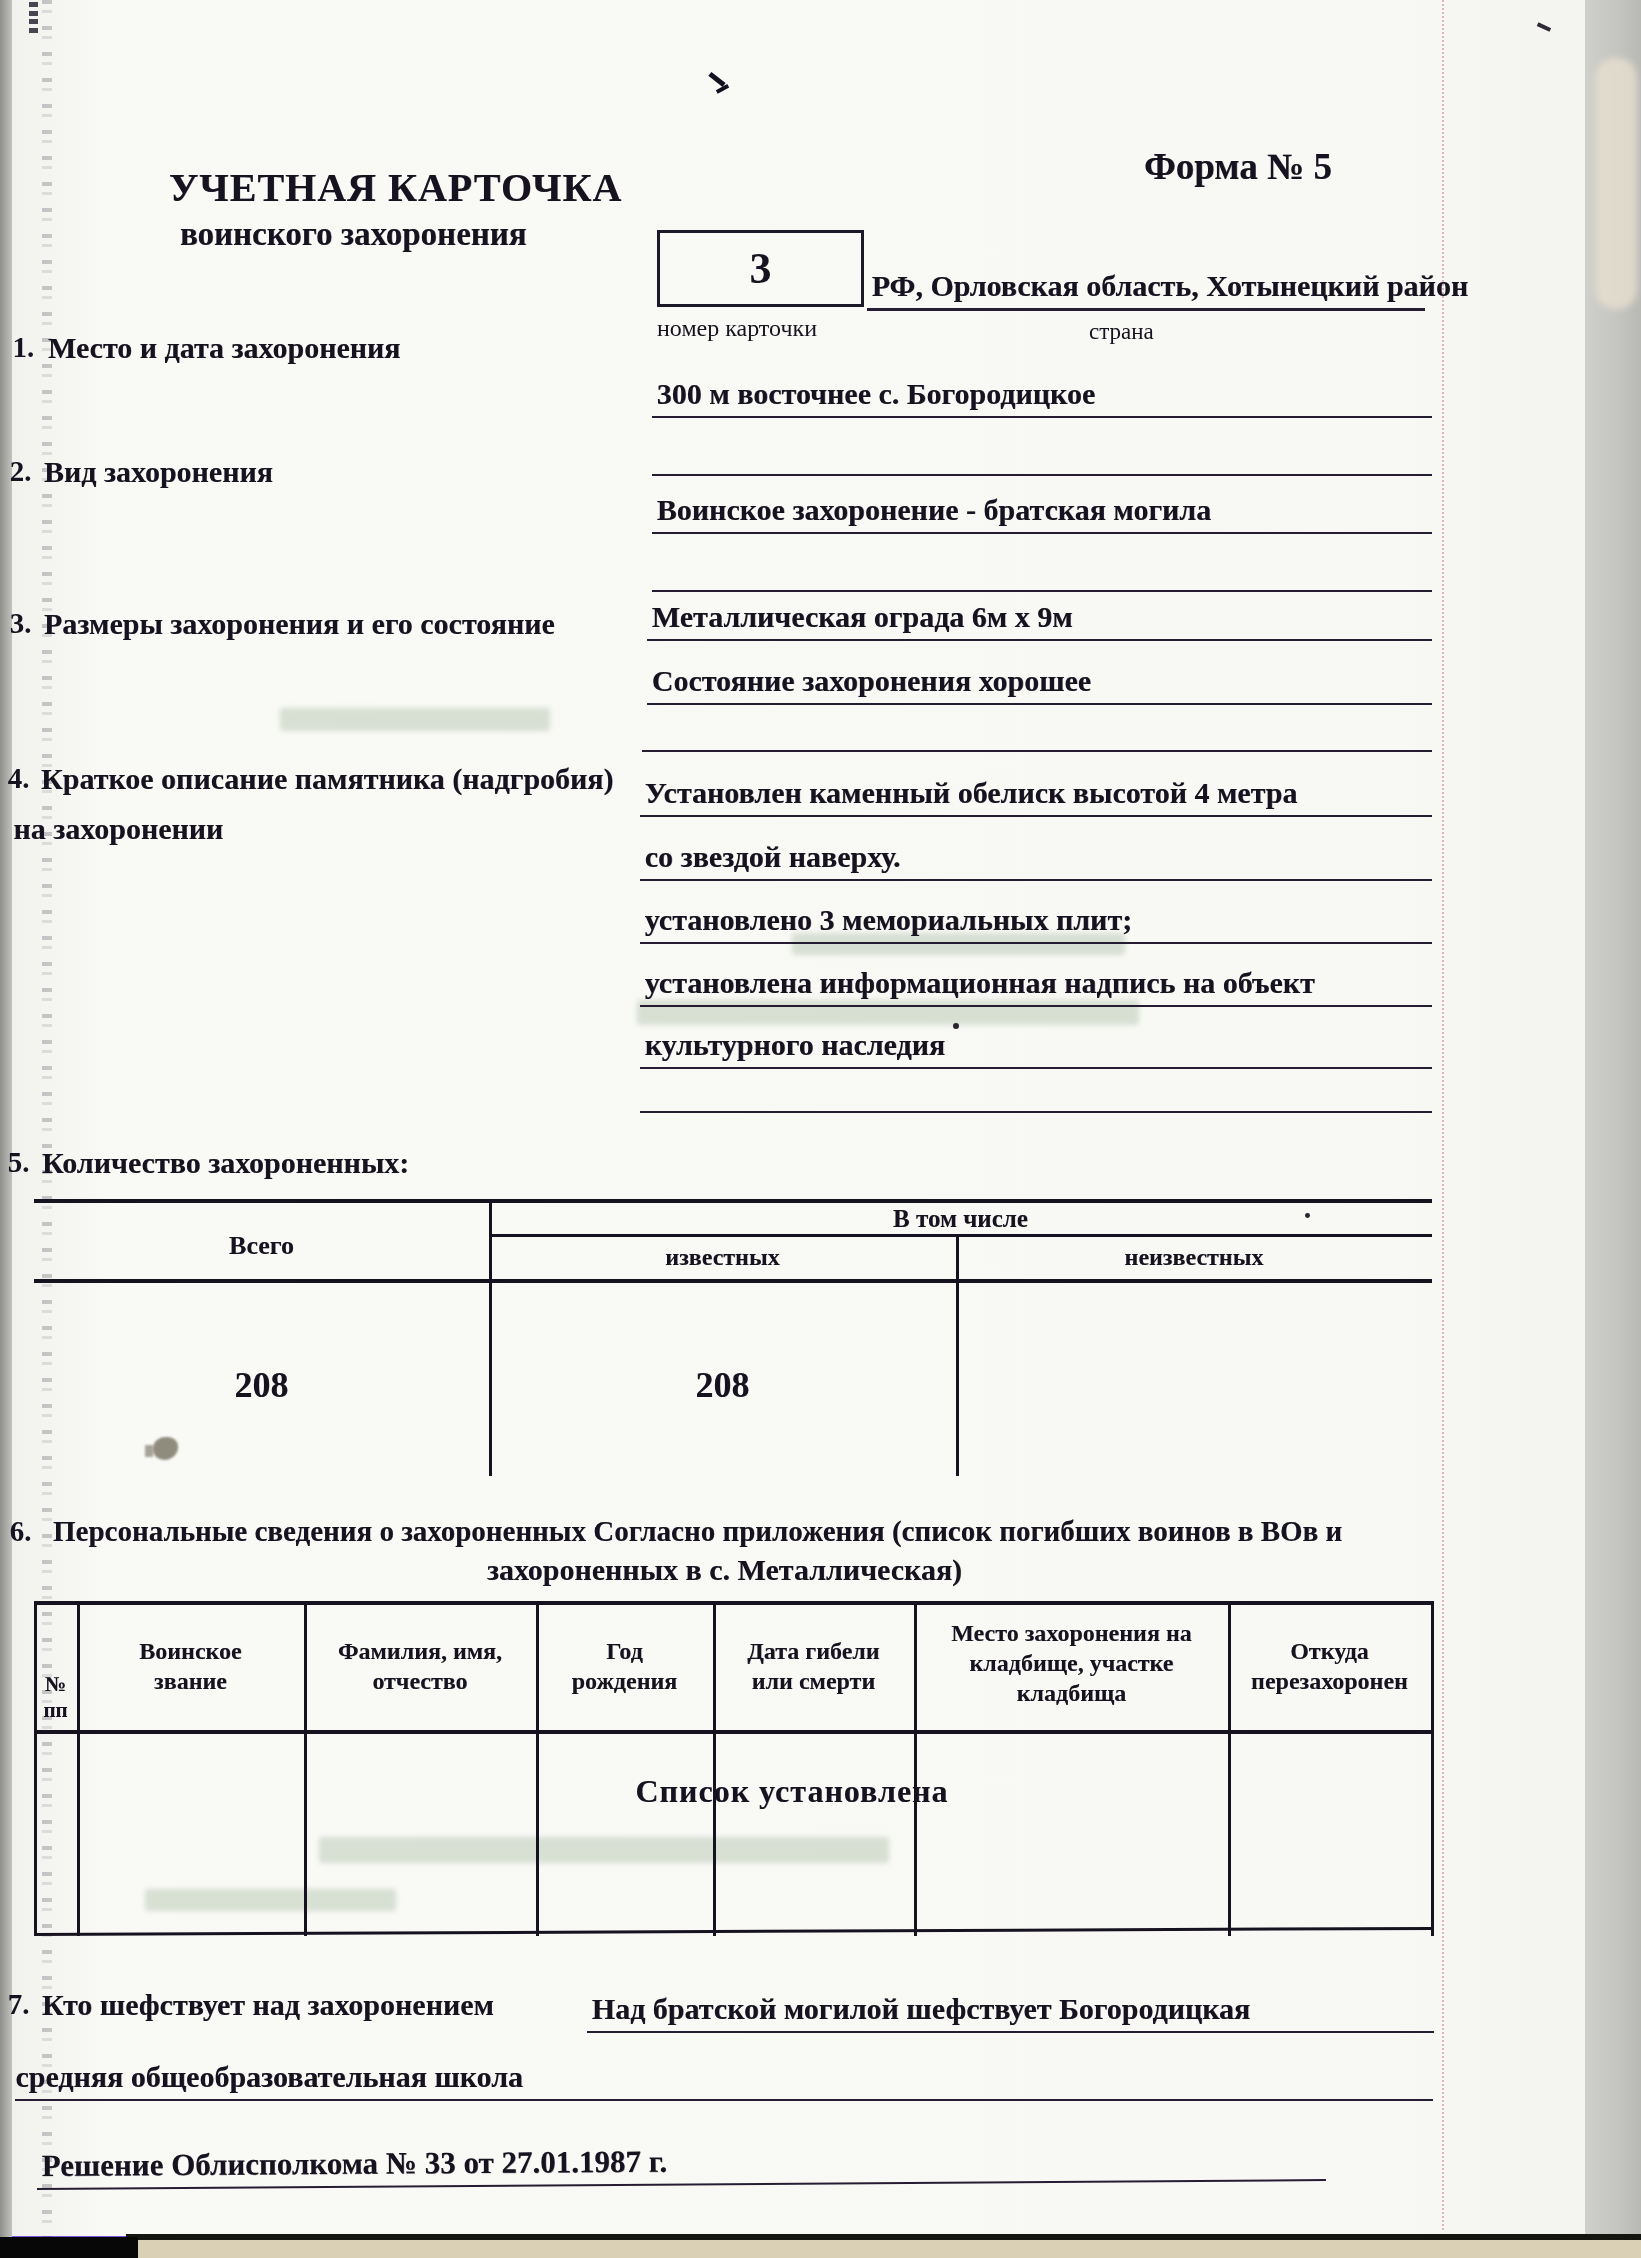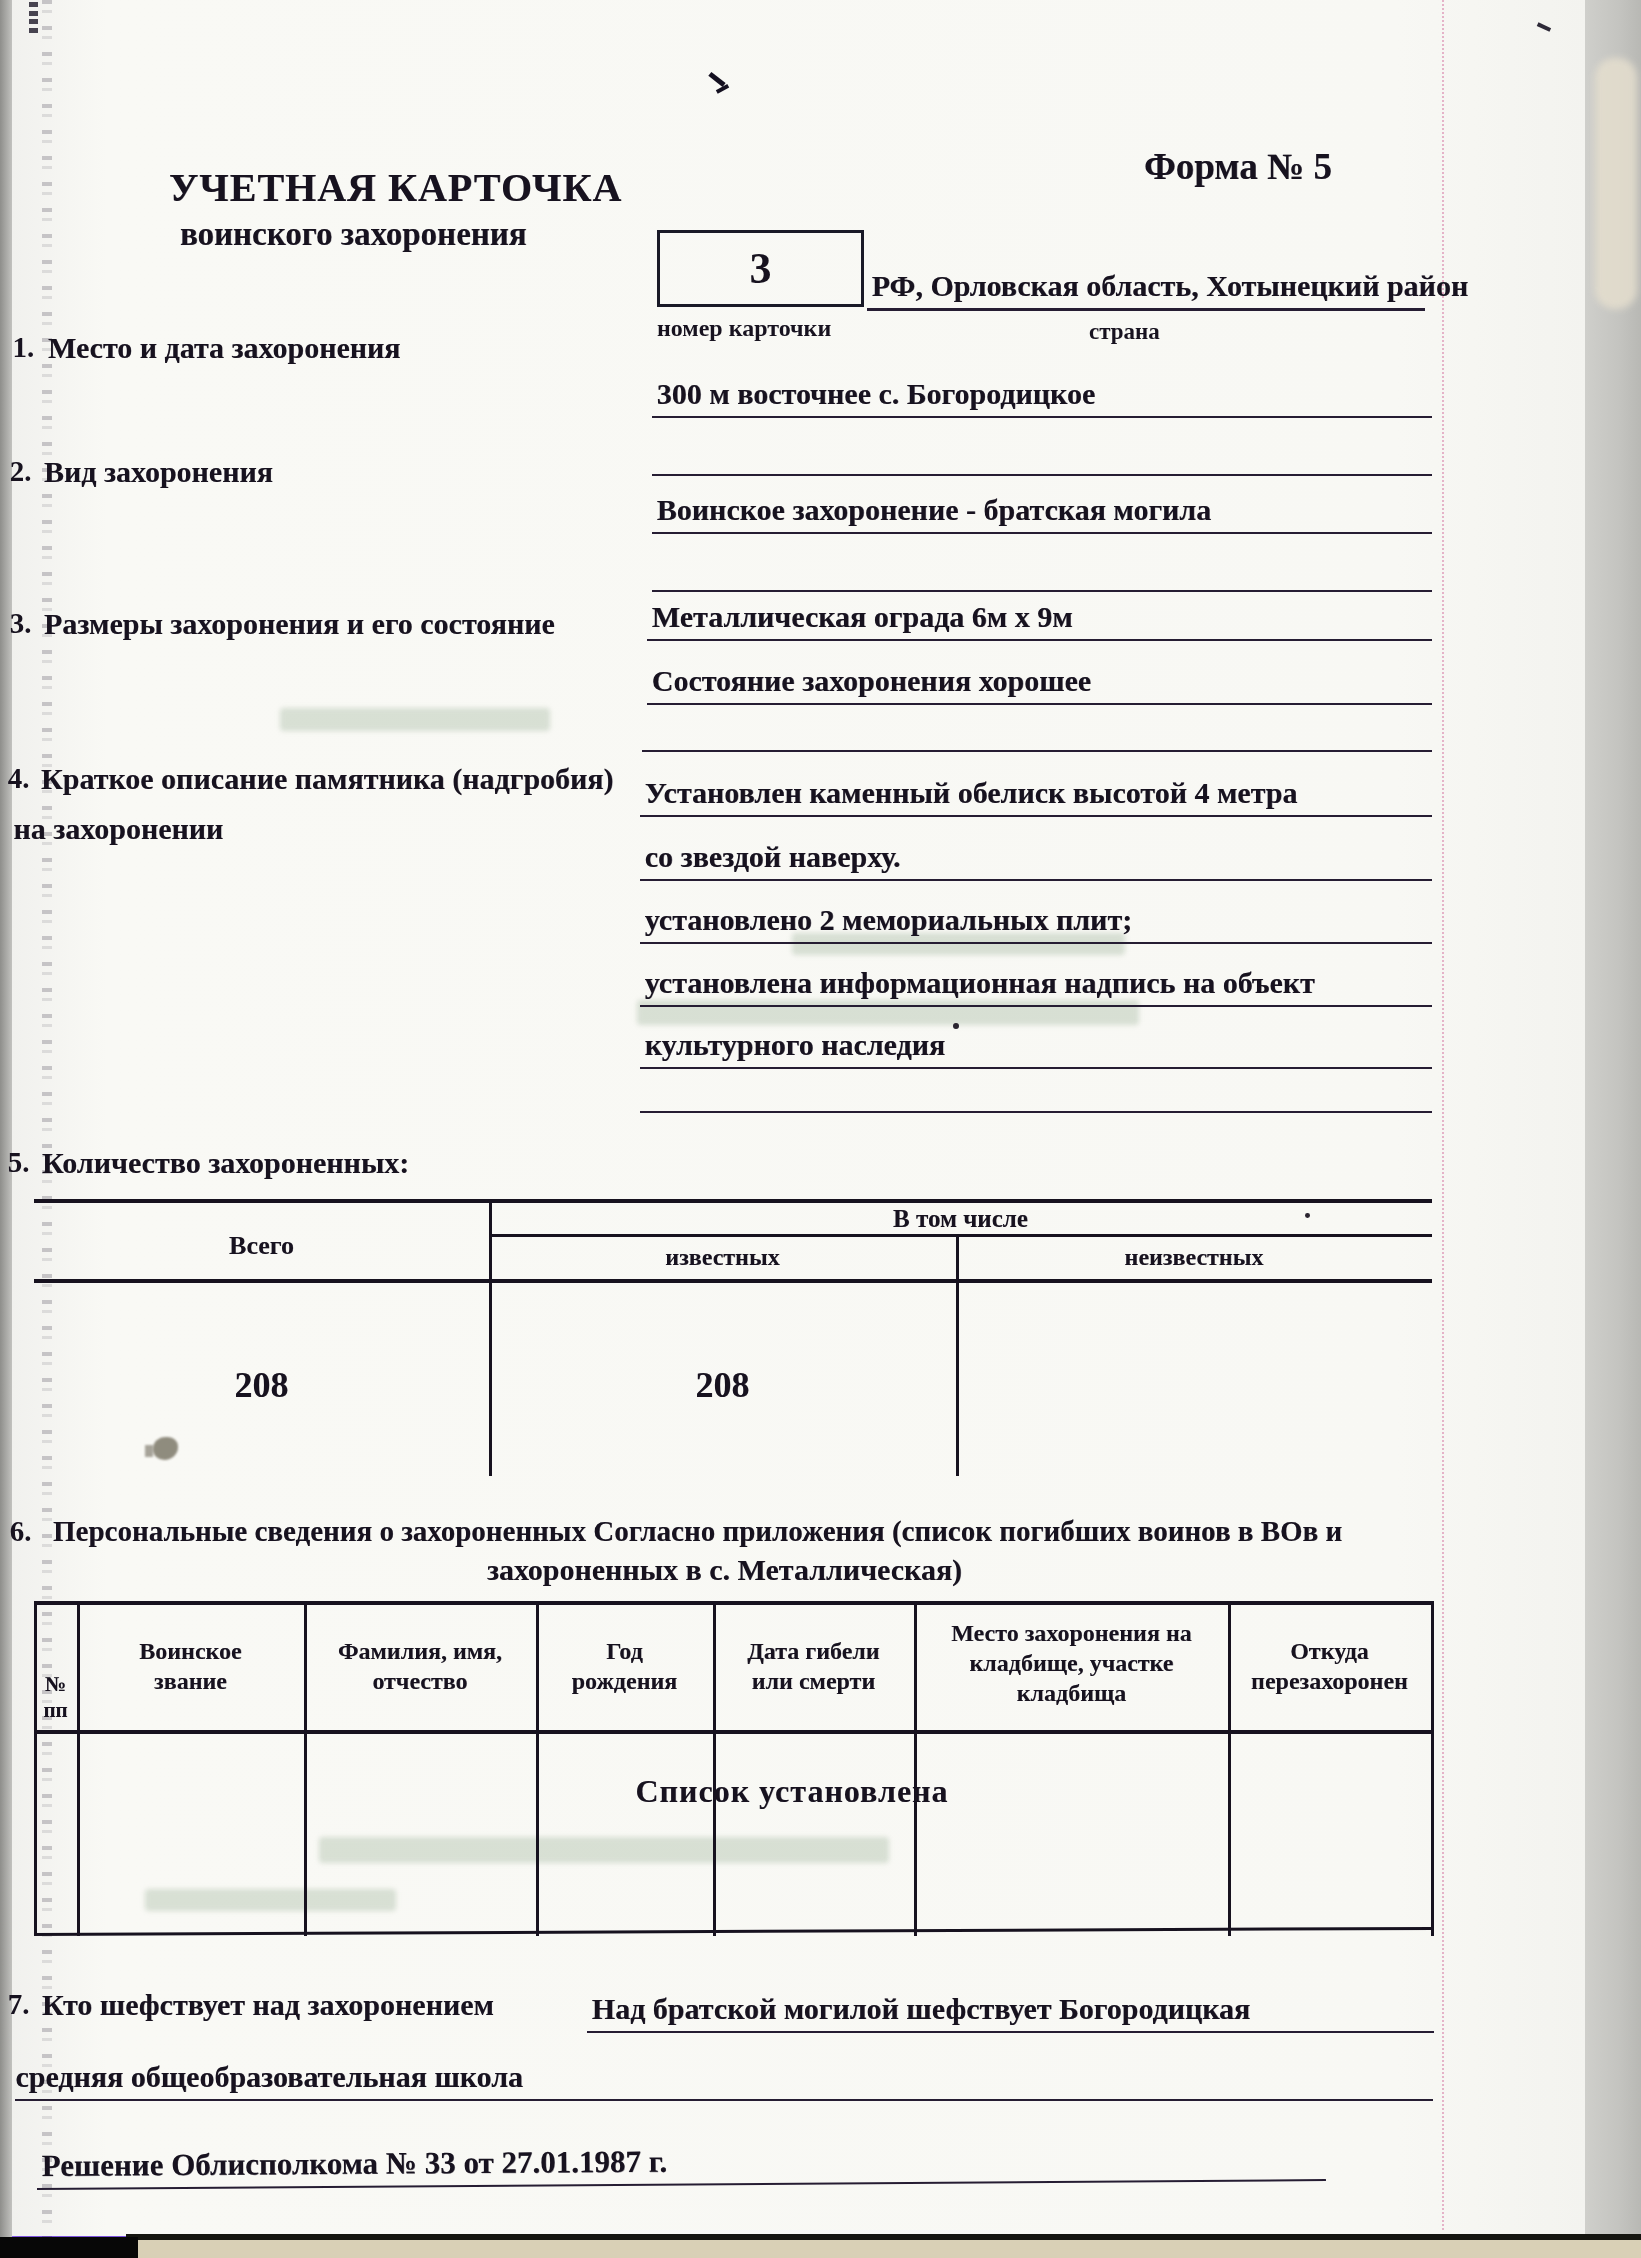--- a/index.html
+++ b/index.html
@@ -32,21 +32,21 @@
   .b-beige{left:138px;top:2240px;width:1503px;height:18.3px;background:#d9d0b6;}
   .scratch{left:42px;top:0;width:9.7px;height:2258px;opacity:.42;filter:blur(0.5px);
     background:repeating-linear-gradient(180deg,rgba(45,38,58,.55) 0 3.9px,transparent 3.9px 9.7px,rgba(45,38,58,.28) 9.7px 12.6px,transparent 12.6px 26px);}
   .lbl{font-weight:600;white-space:nowrap;font-size:30px;line-height:35px;
     text-shadow:0.3px 0.3px 0.4px rgba(25,20,35,.45);}
   .num{font-weight:600;font-size:29px;line-height:35px;}
   .vline{border-bottom:2.9px solid var(--ul);height:42px;padding-bottom:2.9px;
     display:flex;align-items:flex-end;white-space:nowrap;}
   .vline span{font-weight:700;font-size:30px;line-height:39px;padding-left:4.8px;
     text-shadow:0.4px 0.4px 0.5px rgba(25,20,35,.5);}
-  .cap{font-weight:700;font-size:24px;white-space:nowrap;}
+  .cap{font-weight:400;font-size:24px;white-space:nowrap;}
   .title{font-weight:700;text-shadow:0.4px 0.4px 0.5px rgba(25,20,35,.5);white-space:nowrap;}
   .hl{background:var(--ink);height:2.9px;}
   .vl{background:var(--ink);width:2.9px;}
   .tc{font-weight:600;text-align:center;white-space:pre-line;line-height:1.25;
     text-shadow:0.3px 0.3px 0.4px rgba(25,20,35,.4);}
   .ghost{background:rgba(140,165,135,.30);filter:blur(2.9px);border-radius:3.9px;}
   .speck{background:#2a2430;border-radius:50%;}
   .cardbox{border:3.9px solid #191927;display:flex;align-items:center;justify-content:center;}
 </style>
 </head>
@@ -117,21 +117,21 @@
   <div class="el num" style="left:7.7px;top:761px">4.</div>
   <div class="el lbl" style="left:41px;top:761px">Краткое описание памятника (надгробия)</div>
   <div class="el lbl" style="left:13.5px;top:811px">на захоронении</div>
   <div class="el vline" style="left:640px;top:770px;width:792px">
     <span>Установлен  каменный обелиск высотой 4 метра</span>
   </div>
   <div class="el vline" style="left:640px;top:834px;width:792px">
     <span>со звездой наверху.</span>
   </div>
   <div class="el vline" style="left:640px;top:897px;width:792px">
-    <span>установлено 2 мемориальных плит;</span>
+    <span>установлено 3 мемориальных плит;</span>
   </div>
   <div class="el vline" style="left:640px;top:960px;width:792px">
     <span>установлена информационная надпись на объект</span>
   </div>
   <div class="el vline" style="left:640px;top:1022px;width:792px">
     <span>культурного наследия</span>
   </div>
   <div class="el vline" style="left:640px;top:1066px;width:792px"></div>
 
   <div class="el num" style="left:7.7px;top:1145px">5.</div>

